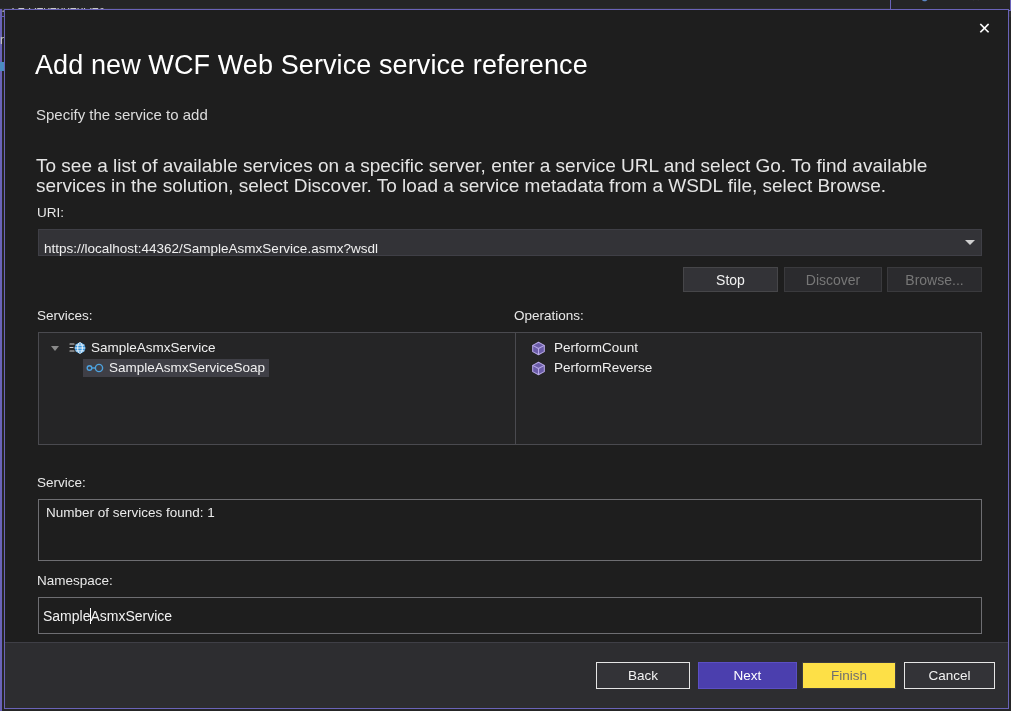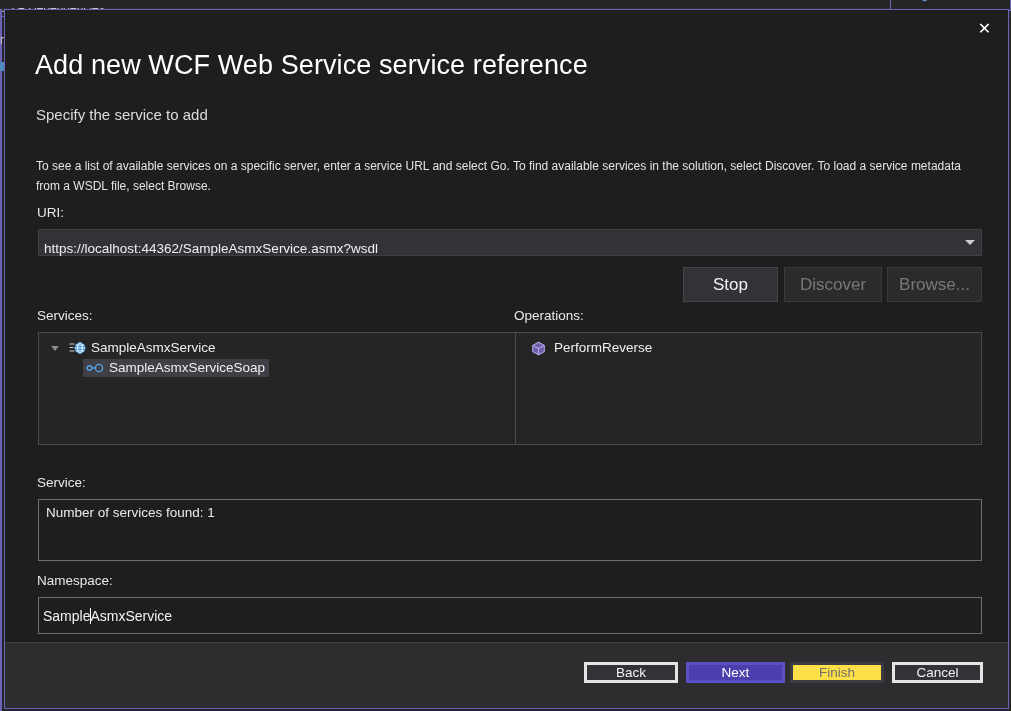--- a/index.html
+++ b/index.html
@@ -140,21 +140,21 @@
     font-size: 15px;
     color: #dcdcdc;
     white-space: nowrap;
   }
 
   #instructions {
     position: absolute;
     left: 31px;
     top: 146px;
     width: 930px;
-    font-size: 12px;
+    font-size: 19px;
     line-height: 20px;
     color: #e4e4e4;
   }
 
   .field-label {
     position: absolute;
     font-size: 13.5px;
     color: #e8e8e8;
     white-space: nowrap;
   }
@@ -192,26 +192,26 @@
   #uri-arrow .tri {
     width: 0; height: 0;
     border-left: 5px solid transparent;
     border-right: 5px solid transparent;
     border-top: 5px solid #cfcfcf;
   }
 
   
   .btn {
     position: absolute;
-    height: 35px;
+    height: 25px;
     background: #333337;
     border: 1px solid #464649;
     box-sizing: border-box;
     color: #f2f2f2;
-    font-size: 17px;
+    font-size: 14px;
     display: flex;
     align-items: center;
     justify-content: center;
     user-select: none;
     cursor: default;
   }
   .btn.disabled { color: #777777; border-color: #3a3a3d; background: #2b2b2e; }
 
   #btn-stop     { left: 678px; top: 257px; width: 95px; }
   #btn-discover { left: 779px; top: 257px; width: 98px; }
@@ -324,31 +324,32 @@
   #dialog-footer {
     flex: 0 0 auto;
     position: relative;
     height: 65px;
     background: #2d2d30;
     border-top: 1px solid #3f3f46;
   }
   .footer-btn {
     position: absolute;
     top: 19px;
-    height: 21px;
+    height: 27px;
     font-size: 13.5px;
     background: #333337;
-    border: 3px solid #e5e5e5;
+    border: 1px solid #e5e5e5;
     box-sizing: border-box;
     color: #f2f2f2;
     display: flex;
     align-items: center;
     justify-content: center;
     user-select: none;
     cursor: default;
+    margin-left: 12px;
   }
   .footer-btn.primary { background: #4b3fae; border-color: #5b4fc4; color: #ffffff; }
   .footer-btn.disabled { color: #6f6f6f; background: #fde047; border-color: #3c3c40; }
   #btn-back   { left: 579px; width: 94px; }
   #btn-next   { left: 681px; width: 99px; }
   #btn-finish { left: 785px; width: 94px; }
   #btn-cancel { left: 887px; width: 91px; }
 </style>
 </head>
 <body>
@@ -430,20 +431,31 @@
           </span>
           <span class="row-label">SampleAsmxServiceSoap</span>
         </span>
       </div>
 
     </div>
 
     <div class="field-label" id="operations-label">Operations:</div>
     <div class="listbox" id="operations-list">
 
+      <div class="tree-row op-row">
+        <span class="row-inner">
+          <span class="icon-slot">
+            <svg width="15" height="15" viewBox="0 0 16 16">
+              <path d="M8 1.4 L14.2 4.7 L14.2 11.3 L8 14.6 L1.8 11.3 L1.8 4.7 Z" fill="#6b5ca8" stroke="#b8a9e8" stroke-width="1.1" stroke-linejoin="round"></path>
+              <path d="M1.8 4.7 L8 8 L14.2 4.7 M8 8 L8 14.6" fill="none" stroke="#b8a9e8" stroke-width="1.1" stroke-linejoin="round"></path>
+            </svg>
+          </span>
+          <span class="row-label">PerformCount</span>
+        </span>
+      </div>
 
       <div class="tree-row op-row">
         <span class="row-inner">
           <span class="icon-slot">
             <svg width="15" height="15" viewBox="0 0 16 16">
               <path d="M8 1.4 L14.2 4.7 L14.2 11.3 L8 14.6 L1.8 11.3 L1.8 4.7 Z" fill="#6b5ca8" stroke="#b8a9e8" stroke-width="1.1" stroke-linejoin="round"></path>
               <path d="M1.8 4.7 L8 8 L14.2 4.7 M8 8 L8 14.6" fill="none" stroke="#b8a9e8" stroke-width="1.1" stroke-linejoin="round"></path>
             </svg>
           </span>
           <span class="row-label">PerformReverse</span>

